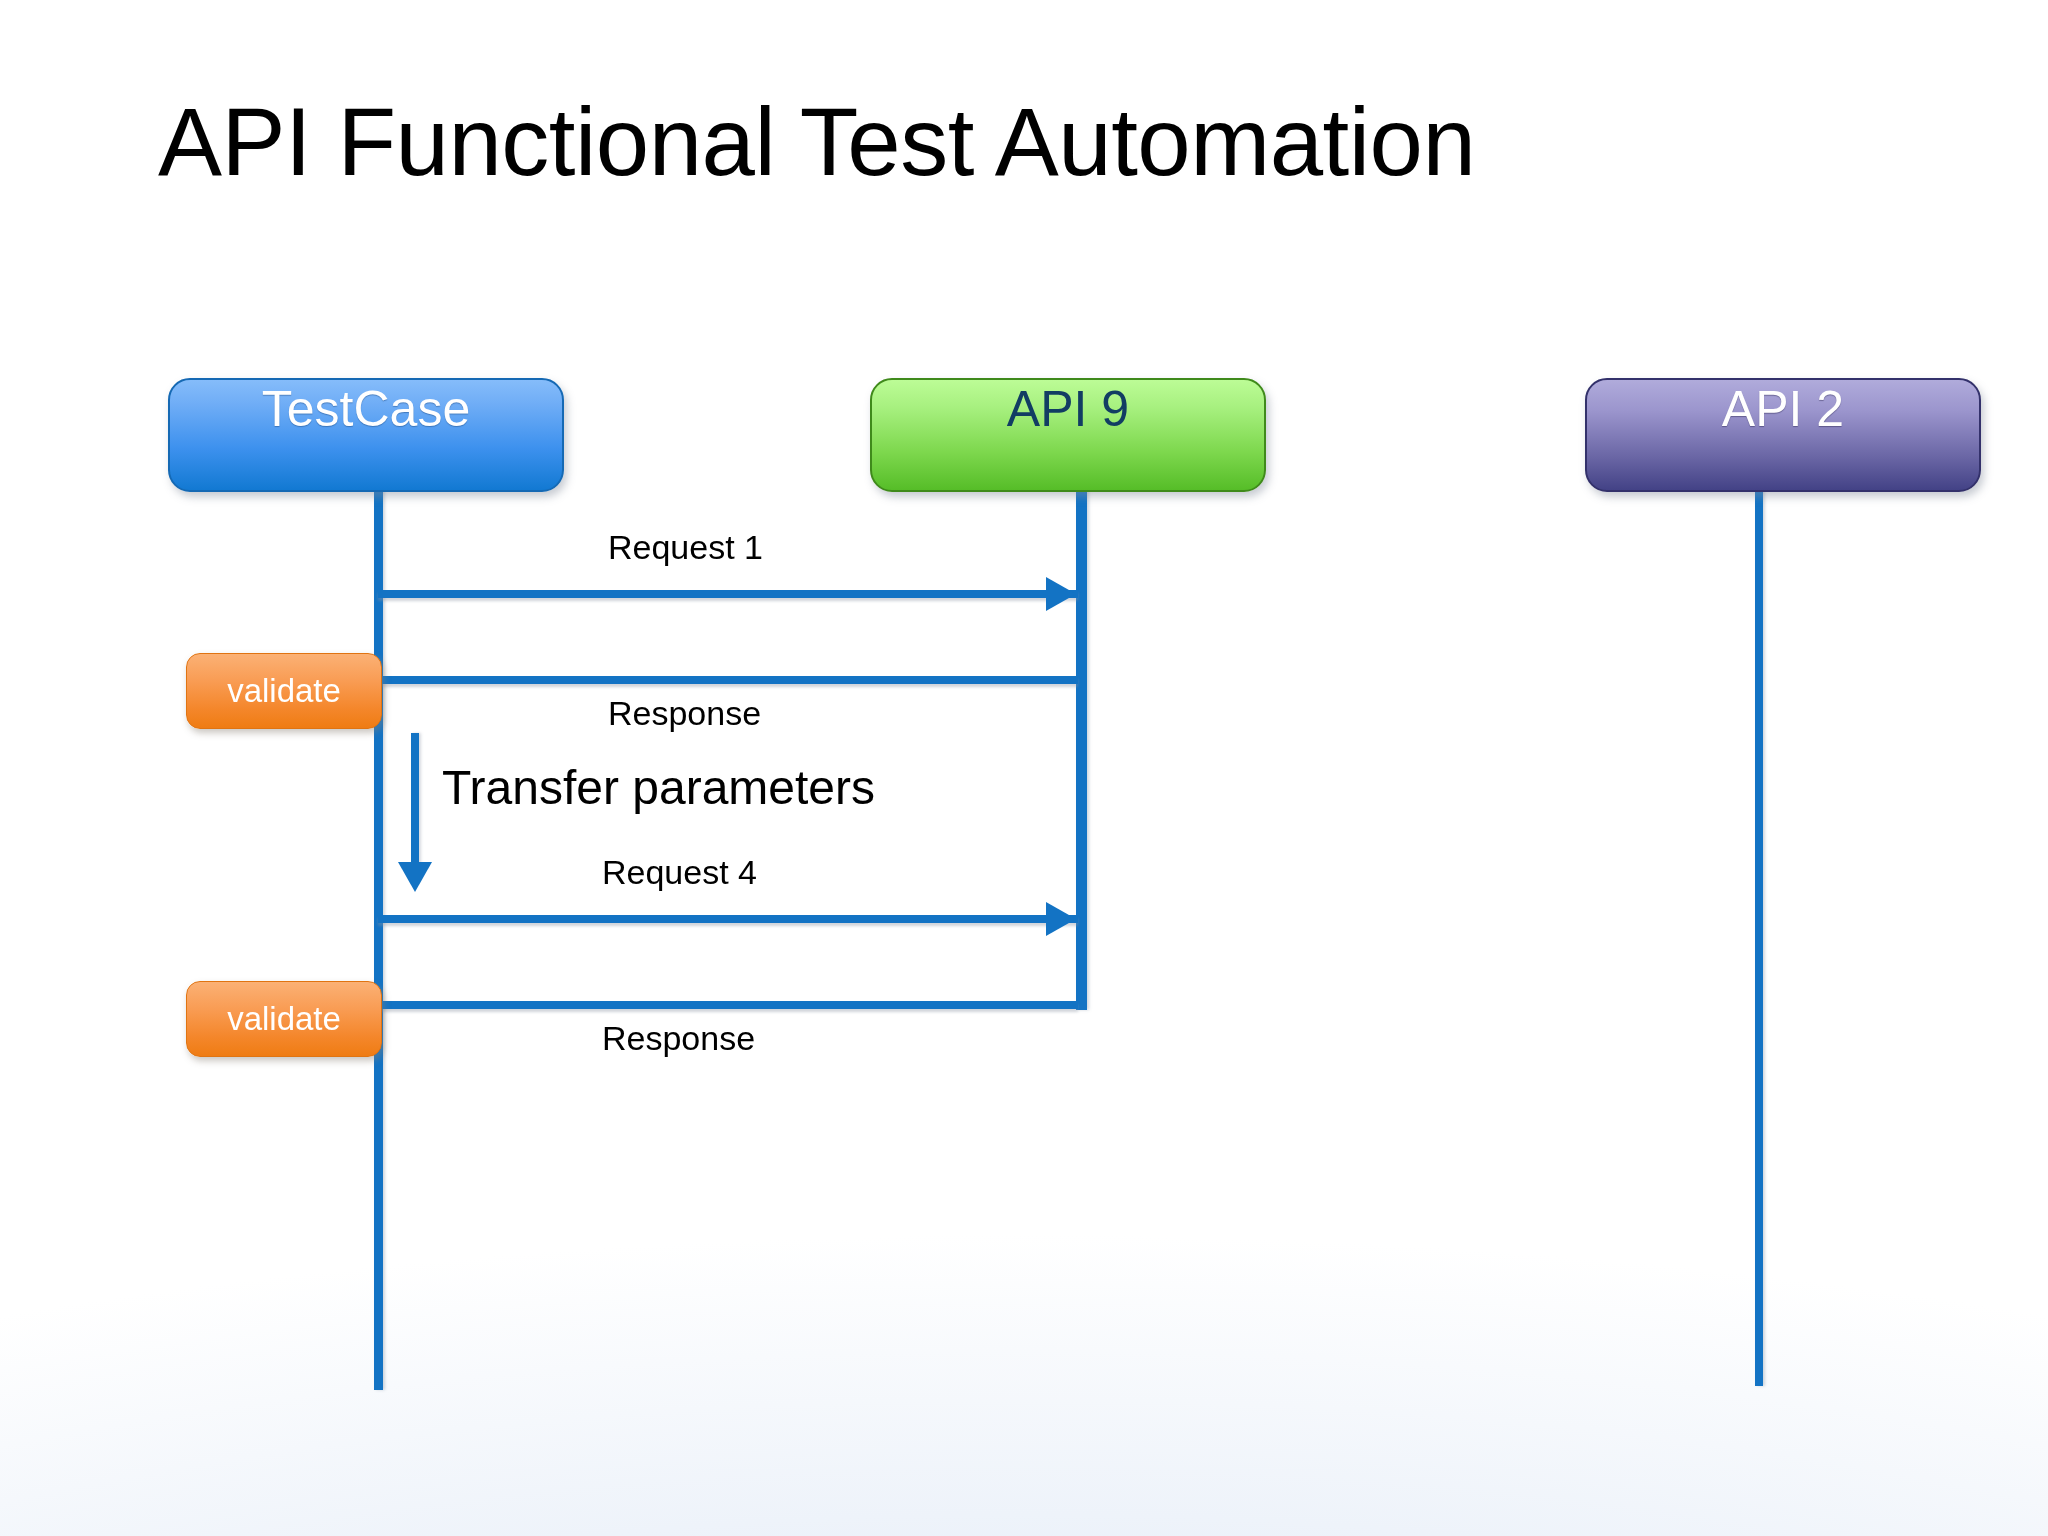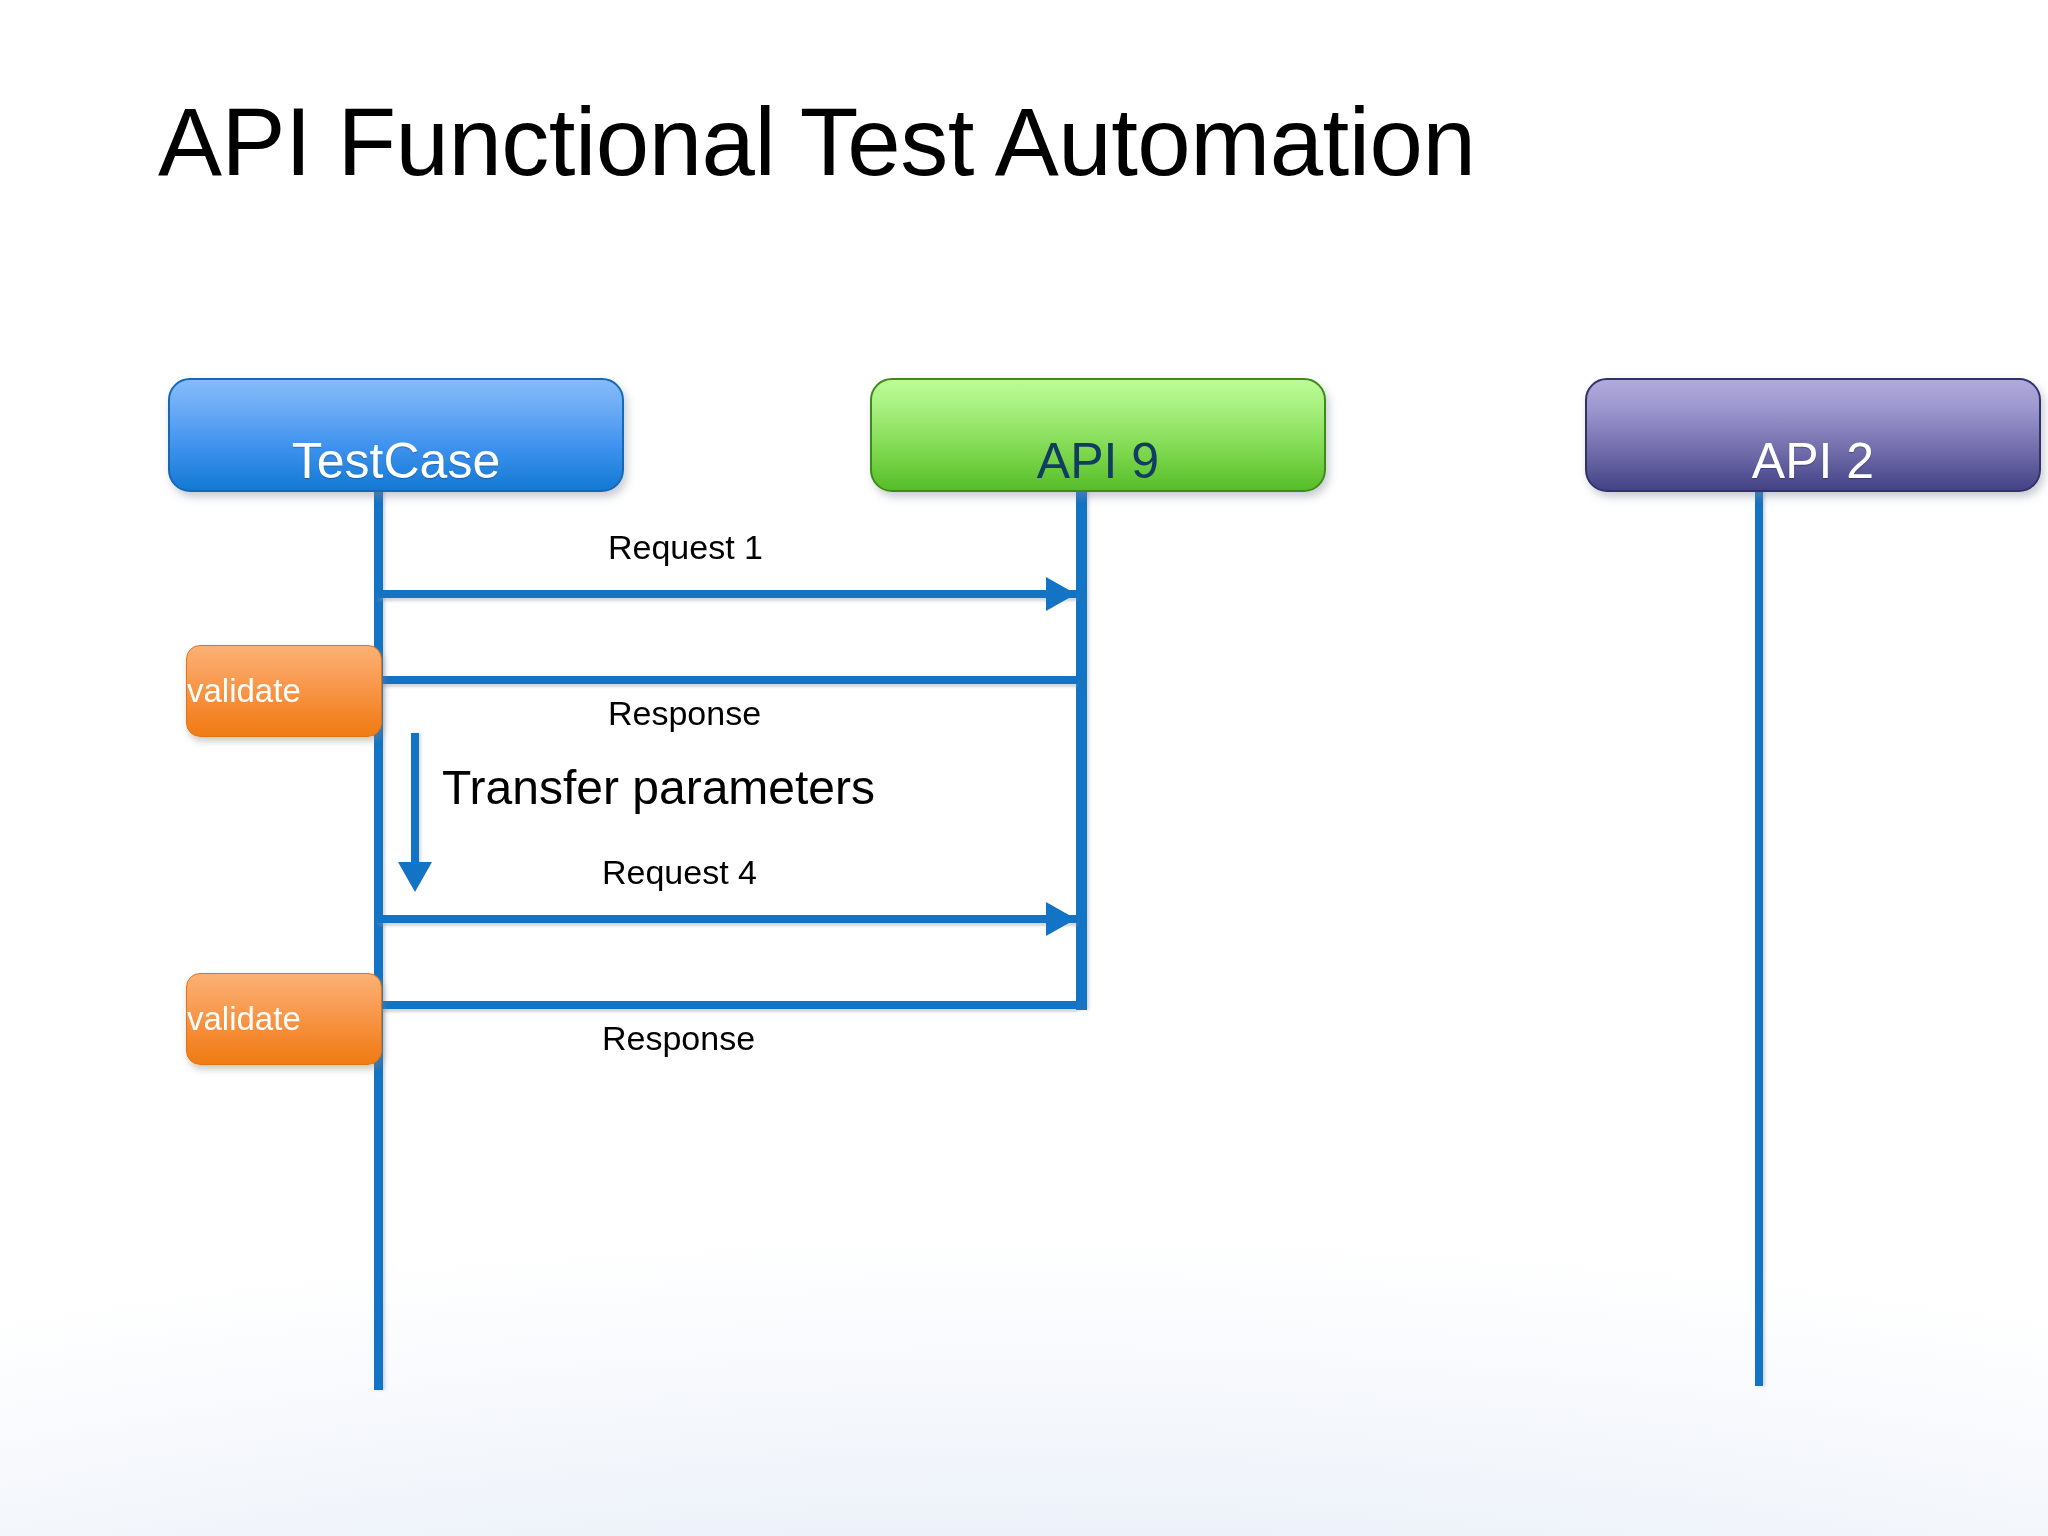--- a/index.html
+++ b/index.html
@@ -33,25 +33,25 @@
   
   .lifeline {
     position: absolute;
     background: #1373c4;
     box-shadow: 2px 0 3px rgba(120,140,160,0.35);
   }
 
   
   .participant {
     position: absolute;
-    width: 456px;
+    width: 396px;
     height: 114px;
     border-radius: 22px;
     display: flex;
-    align-items: flex-end;
+    align-items: flex-start;
     justify-content: center;
     font-size: 50px;
     box-sizing: border-box;
     box-shadow: 3px 5px 9px rgba(130,140,155,0.45);
   }
   .p-testcase {
     background: linear-gradient(to bottom, #85bcfa 0%, #6fadf6 22%, #3d91ee 62%, #1279d2 100%);
     border: 2px solid #1569b4;
     color: #ffffff;
     text-shadow: 0 1px 1px rgba(0,40,90,0.35);
@@ -66,30 +66,32 @@
     border: 2px solid #33316b;
     color: #ffffff;
     text-shadow: 0 1px 1px rgba(25,20,60,0.4);
     margin-left: 34px;
   }
 
   
   .validate {
     position: absolute;
     width: 196px;
-    height: 92px;
+    height: 76px;
     border-radius: 14px;
     display: flex;
     align-items: center;
+    justify-content: center;
     font-size: 33px;
     color: #ffffff;
     background: linear-gradient(to bottom, #fbb175 0%, #f99d55 35%, #f4862a 75%, #ef7c13 100%);
     border: 1px solid #e07412;
     box-sizing: border-box;
     box-shadow: 2px 4px 7px rgba(140,130,120,0.45);
+    margin-top: 8px;
   }
 
   
   .msg-line {
     position: absolute;
     height: 8px;
     background: #1373c4;
     box-shadow: 0 3px 3px rgba(140,150,165,0.4);
   }
   .arrowhead {

